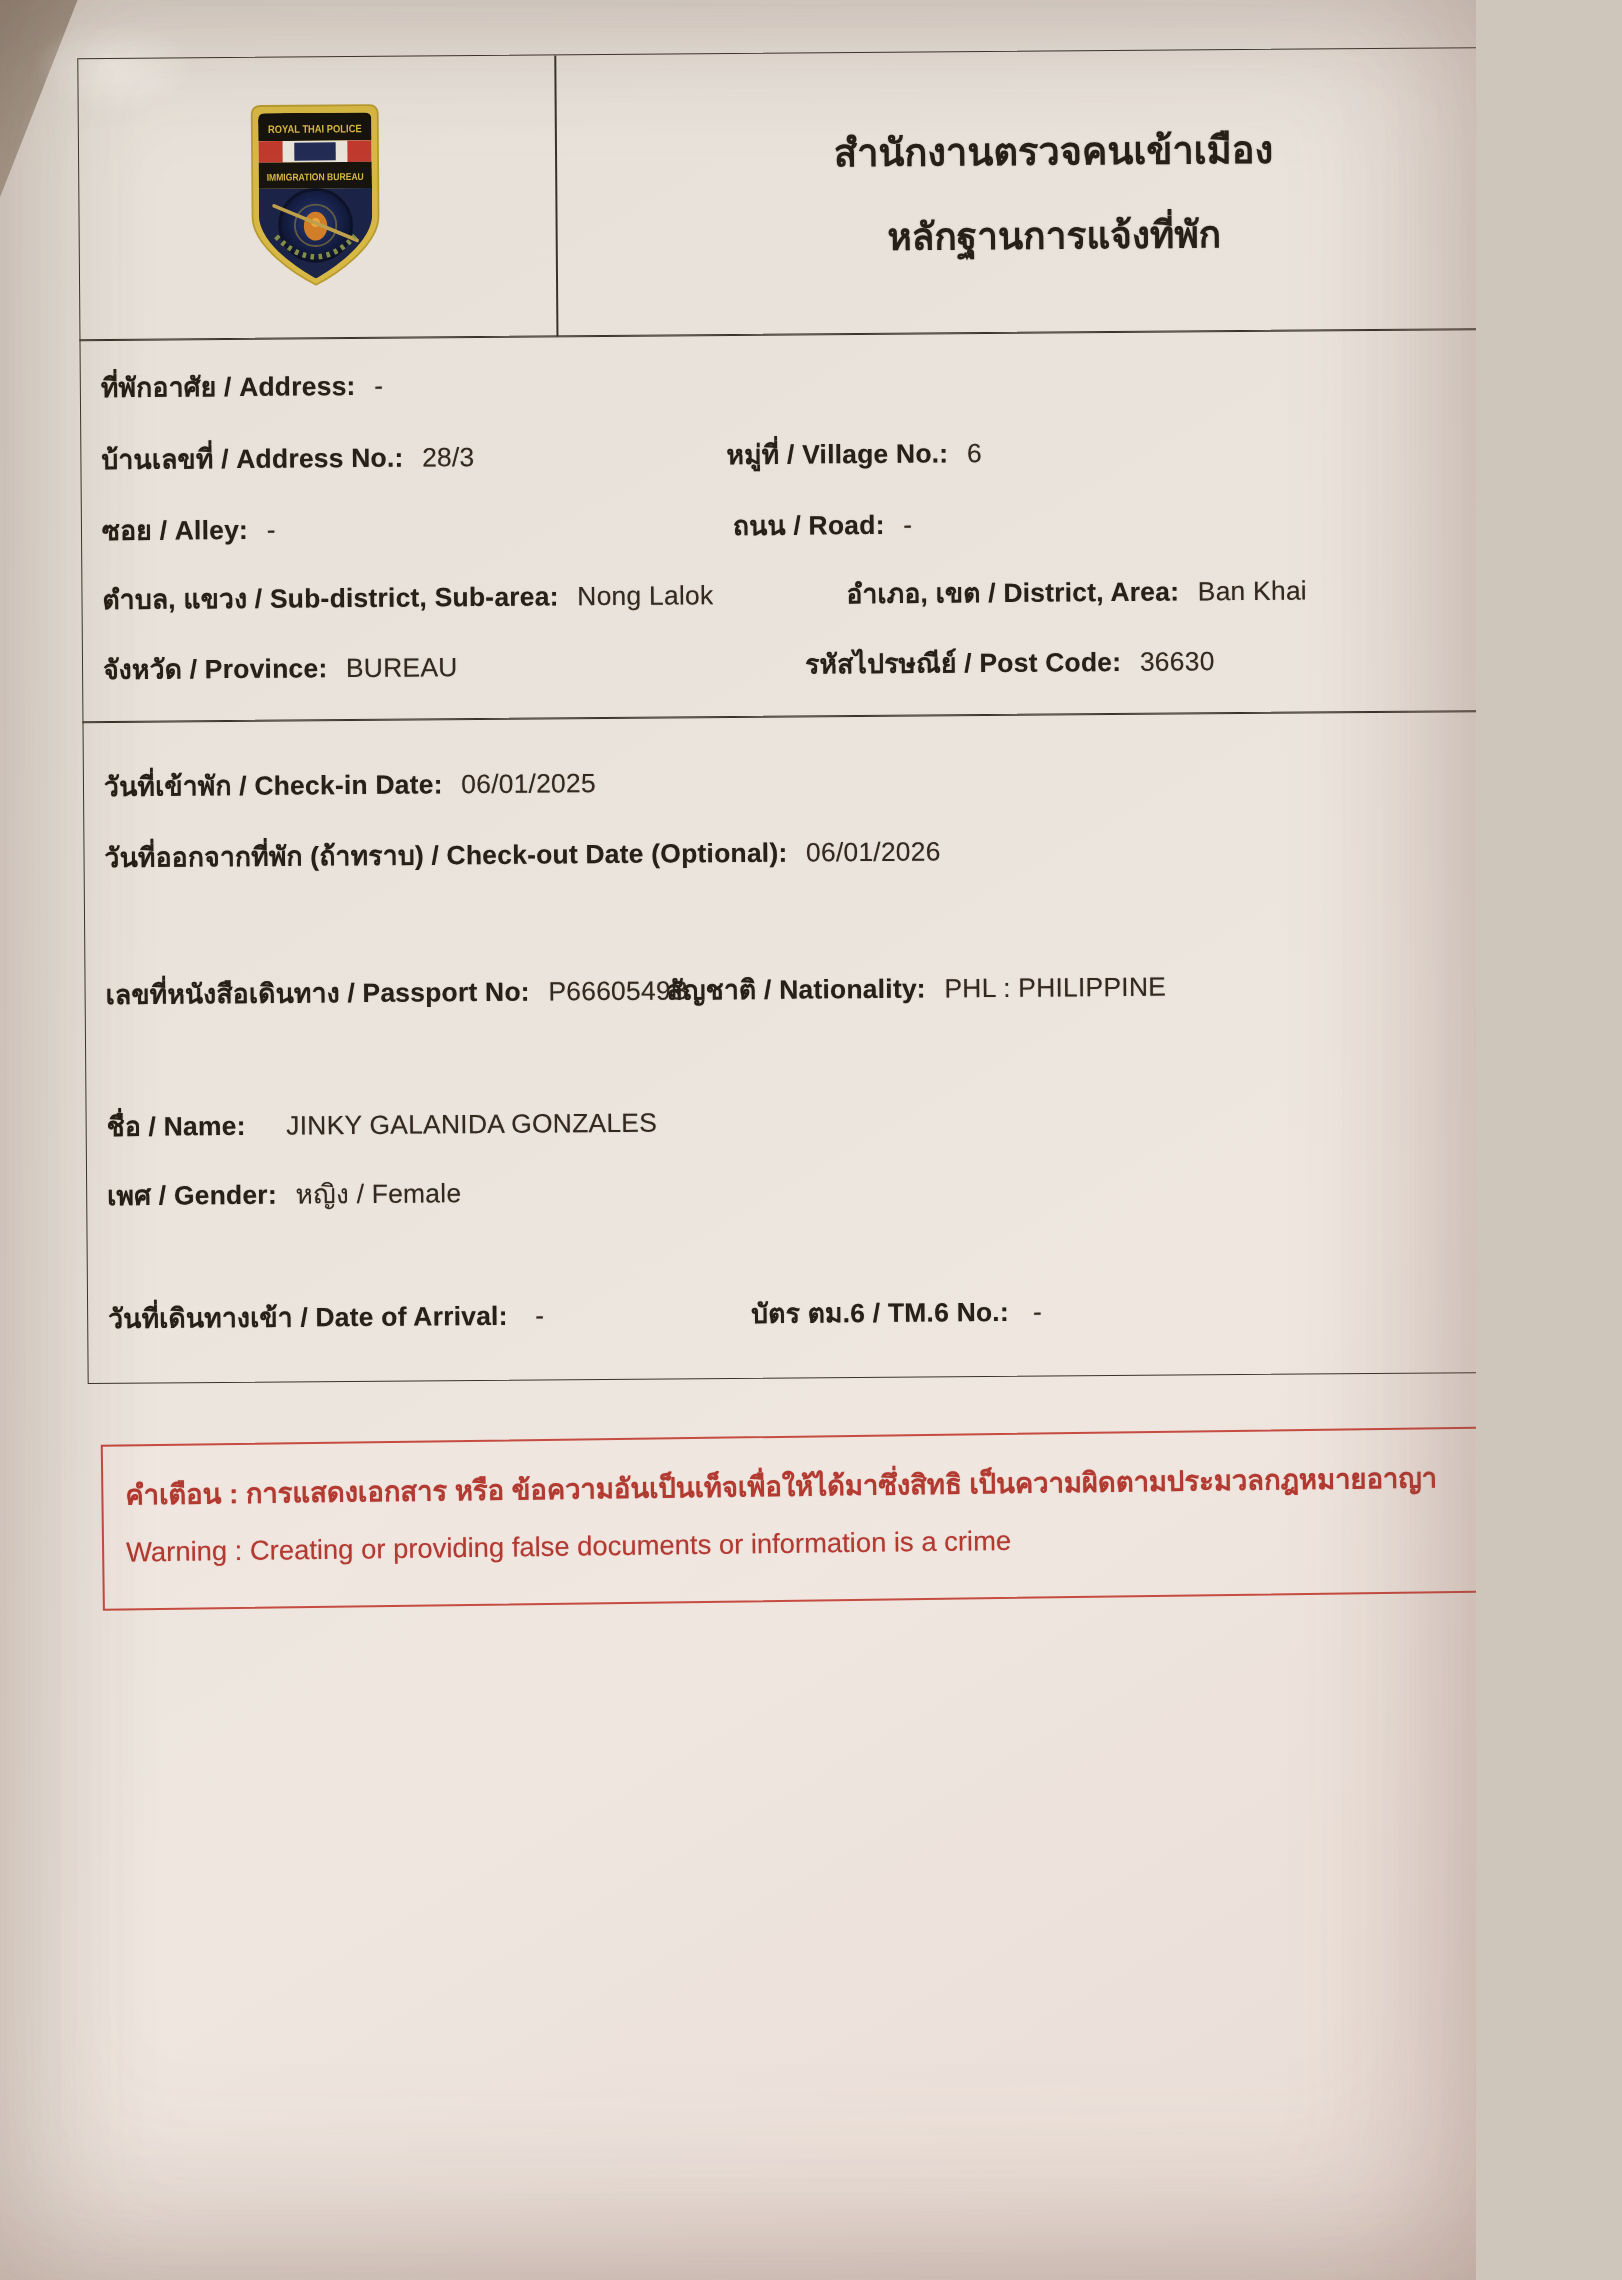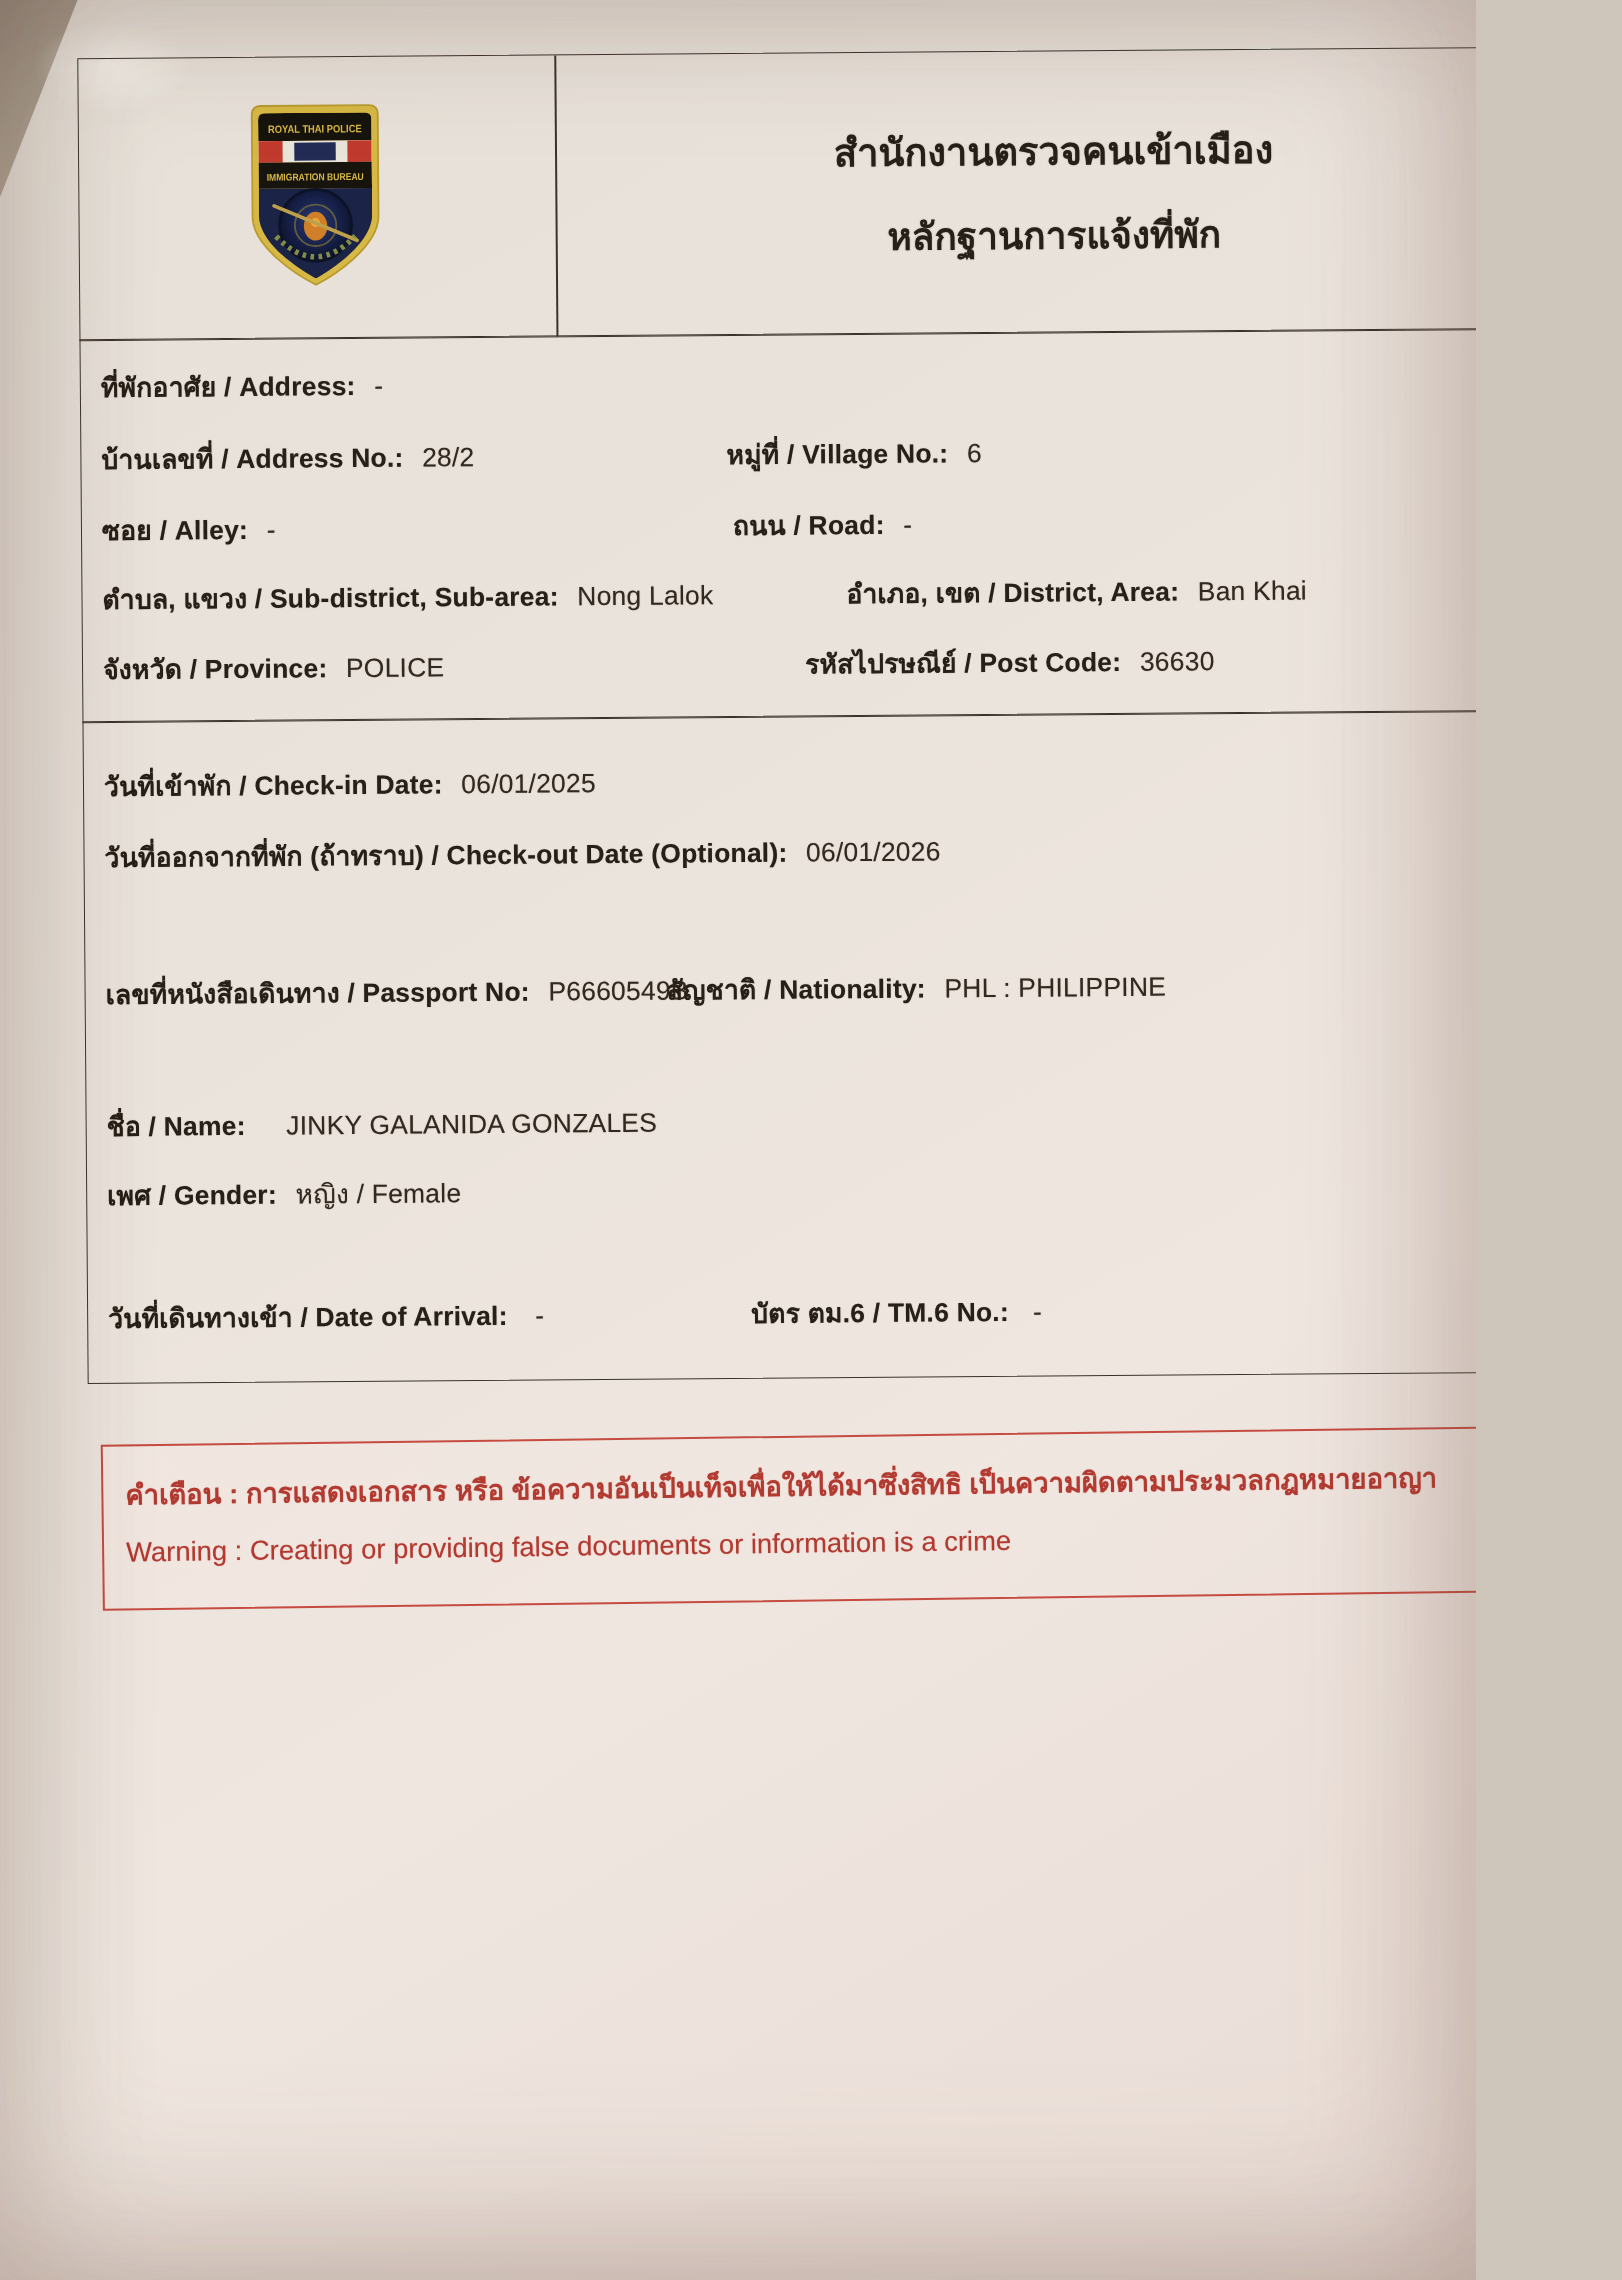--- a/index.html
+++ b/index.html
@@ -112,21 +112,21 @@
     </div>
 
     <div id="address-box" class="box">
       <div class="line" style="left:20px;top:27.4px;">
         <span class="lbl">ที่พักอาศัย / Address:</span>
         <span class="val">-</span>
       </div>
 
       <div class="line" style="left:20px;top:99px;">
         <span class="lbl">บ้านเลขที่ / Address No.:</span>
-        <span class="val">28/2</span>
+        <span class="val">28/3</span>
       </div>
       <div class="line" style="left:645px;top:99px;">
         <span class="lbl">หมู่ที่ / Village No.:</span>
         <span class="val">6</span>
       </div>
 
       <div class="line" style="left:20px;top:170px;">
         <span class="lbl">ซอย / Alley:</span>
         <span class="val">-</span>
       </div>
@@ -139,21 +139,21 @@
         <span class="lbl">ตำบล, แขวง / Sub-district, Sub-area:</span>
         <span class="val">Nong Lalok</span>
       </div>
       <div class="line" style="left:764px;top:239px;">
         <span class="lbl">อำเภอ, เขต / District, Area:</span>
         <span class="val">Ban Khai</span>
       </div>
 
       <div class="line" style="left:20px;top:309px;">
         <span class="lbl">จังหวัด / Province:</span>
-        <span class="val">POLICE</span>
+        <span class="val">BUREAU</span>
       </div>
       <div class="line" style="left:722px;top:309px;">
         <span class="lbl">รหัสไปรษณีย์ / Post Code:</span>
         <span class="val">36630</span>
       </div>
     </div>
 
     <div id="details-box" class="box">
       <div class="line" style="left:20px;top:44px;">
         <span class="lbl">วันที่เข้าพัก / Check-in Date:</span>

